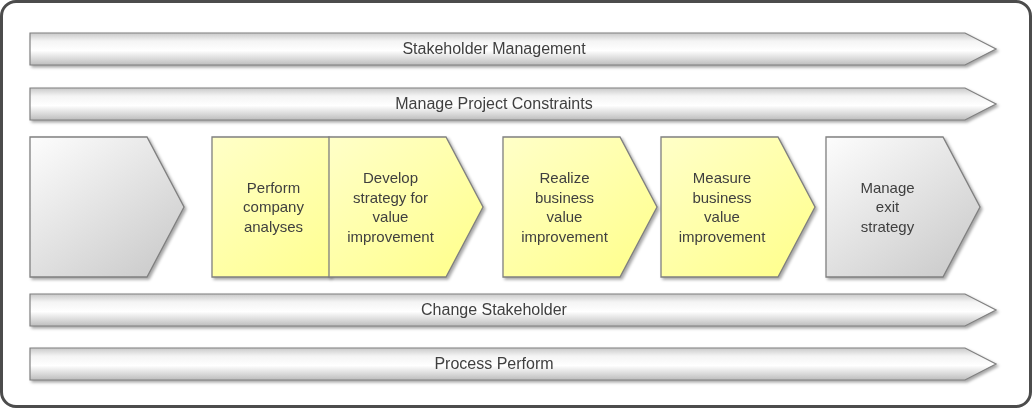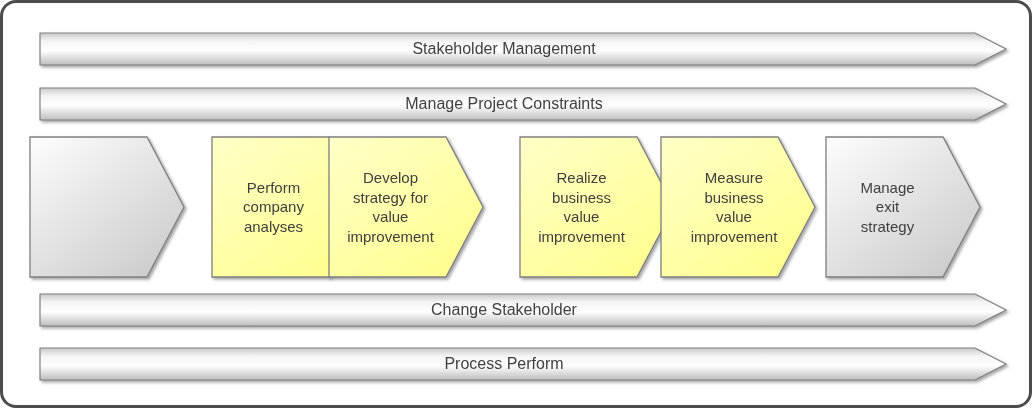--- a/index.html
+++ b/index.html
@@ -9,21 +9,21 @@
     position:relative;
     width:1032px;height:408px;
     box-sizing:border-box;
     border:3px solid #4c4c4c;
     border-radius:16px;
     background:#ffffff;
     overflow:hidden;
   }
 
   
-  .banner{position:absolute;left:36px;width:970px;height:34px;}
+  .banner{position:absolute;left:26px;width:970px;height:34px;}
   .banner svg{position:absolute;left:0;top:0;filter:drop-shadow(2.5px 2.5px 1.5px rgba(0,0,0,0.35));}
   .banner .label{
     position:absolute;left:0;right:40px;top:0;bottom:0;
     display:flex;align-items:center;justify-content:center;
     font-size:16px;color:#3f3f3f;
   }
   .banner-1{top:29px;}
   .banner-2{top:84px;}
   .banner-3{top:290px;}
   .banner-4{top:344px;}
@@ -34,22 +34,22 @@
   .step svg{position:absolute;left:0;top:0;filter:drop-shadow(2.5px 2.5px 1.5px rgba(0,0,0,0.35));}
   .step .label{
     position:absolute;left:3px;right:35px;top:0;bottom:0;
     display:flex;align-items:center;justify-content:center;
     text-align:center;font-size:15px;line-height:1.3;color:#3f3f3f;
     white-space:pre-line;
   }
   .step-0{left:0;}
   .step-1{left:158px;margin-left:24px;}
   .step-2{left:299px;}
-  .step-3{left:490px;}
-  .step-4{left:630.5px;padding-left:24px;}
+  .step-3{left:473px;}
+  .step-4{left:630.5px;}
   .step-5{left:796px;}
 </style>
 </head>
 <body>
 
 <svg width="0" height="0" style="position:absolute" aria-hidden="true">
   <defs>
     <linearGradient id="gradBanner" x1="0" y1="0" x2="0" y2="1">
       <stop offset="0" stop-color="#c9c9c9"></stop>
       <stop offset="0.25" stop-color="#f4f4f4"></stop>

